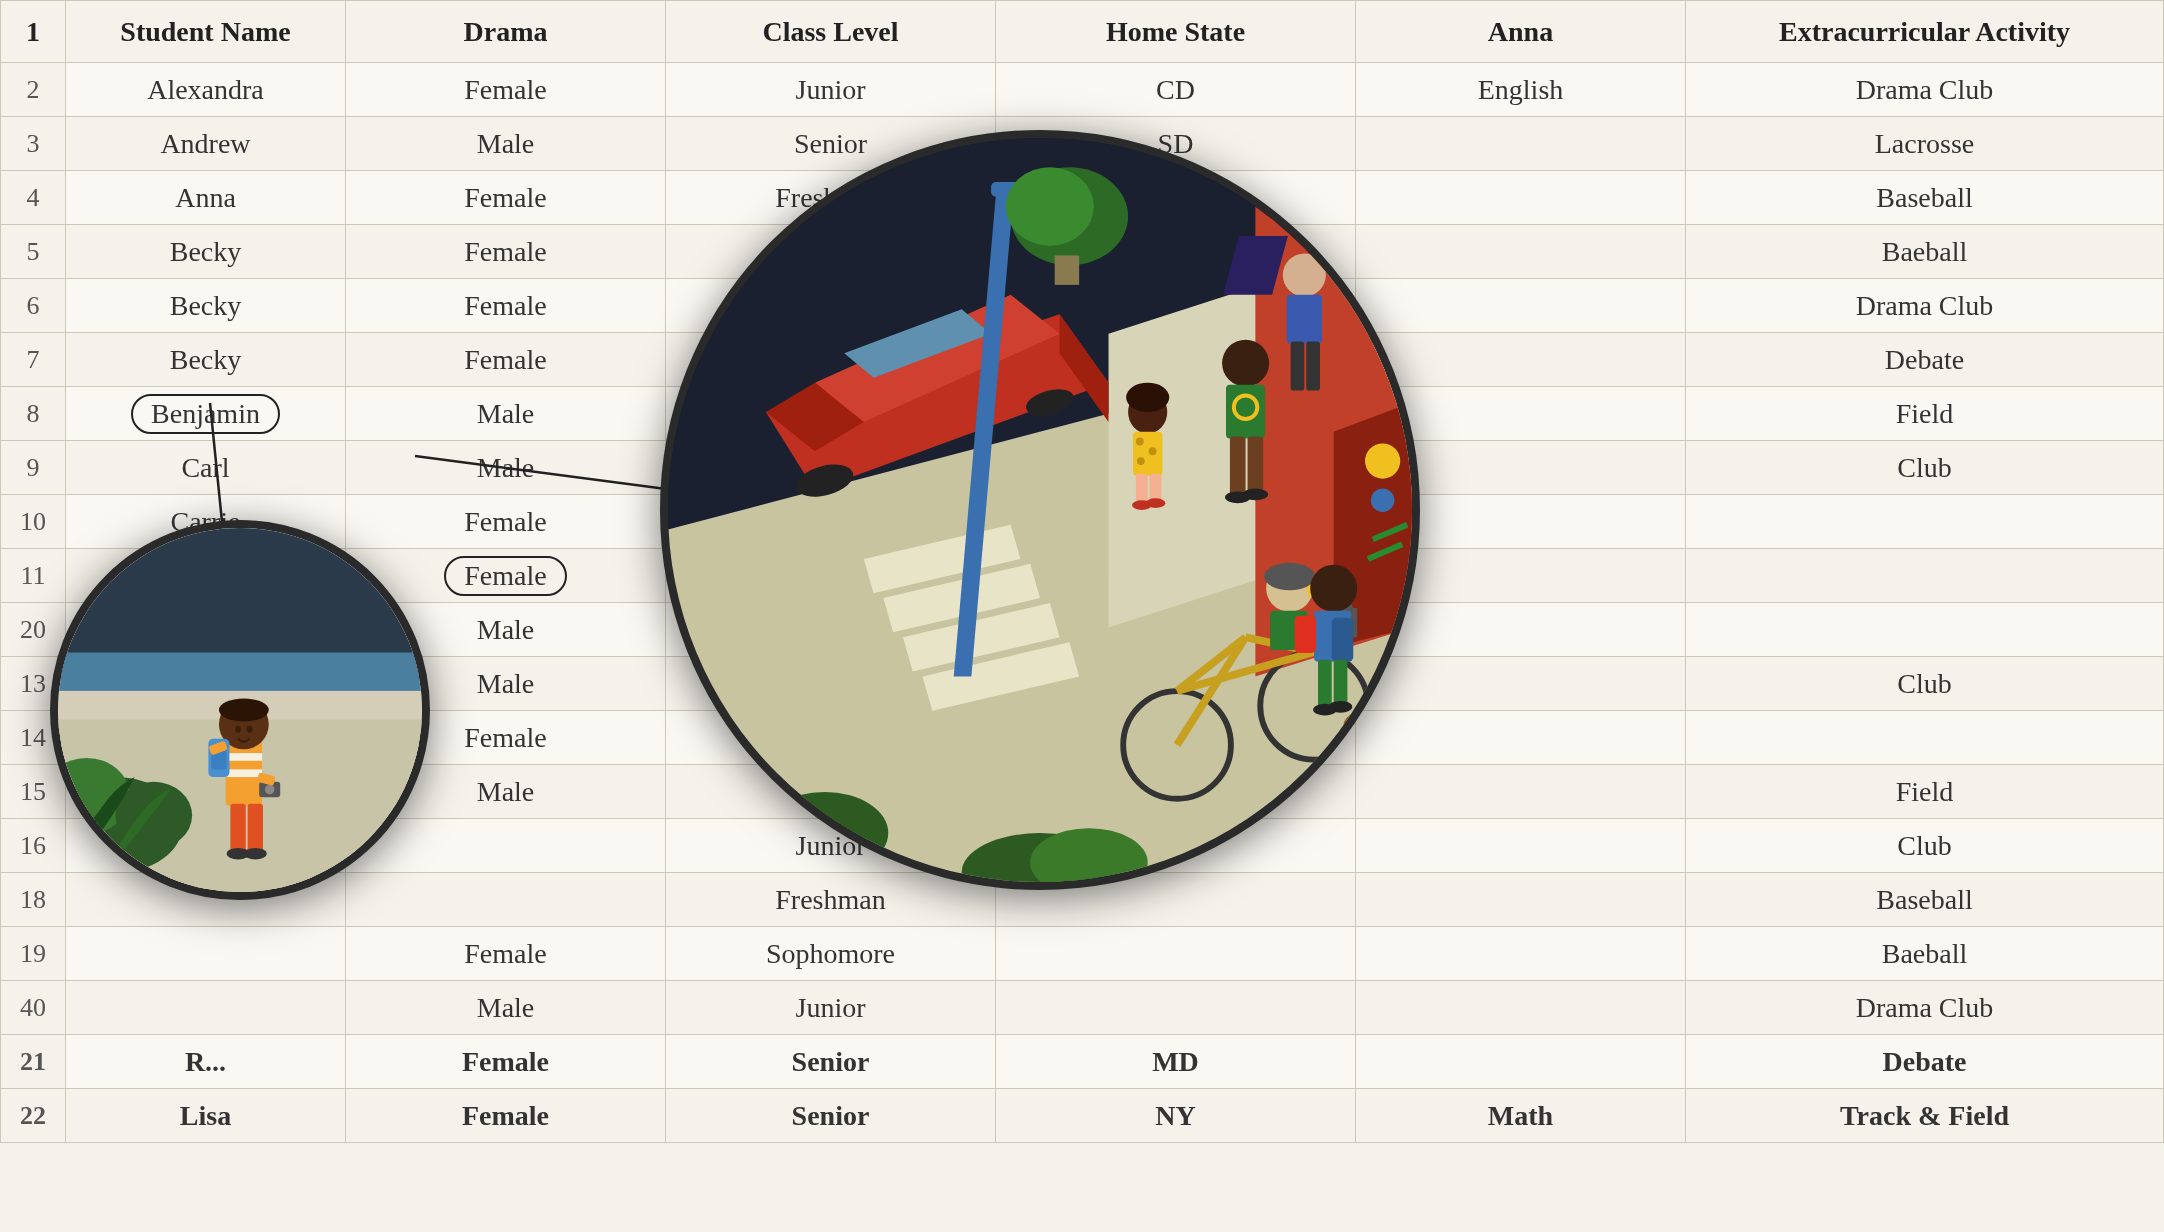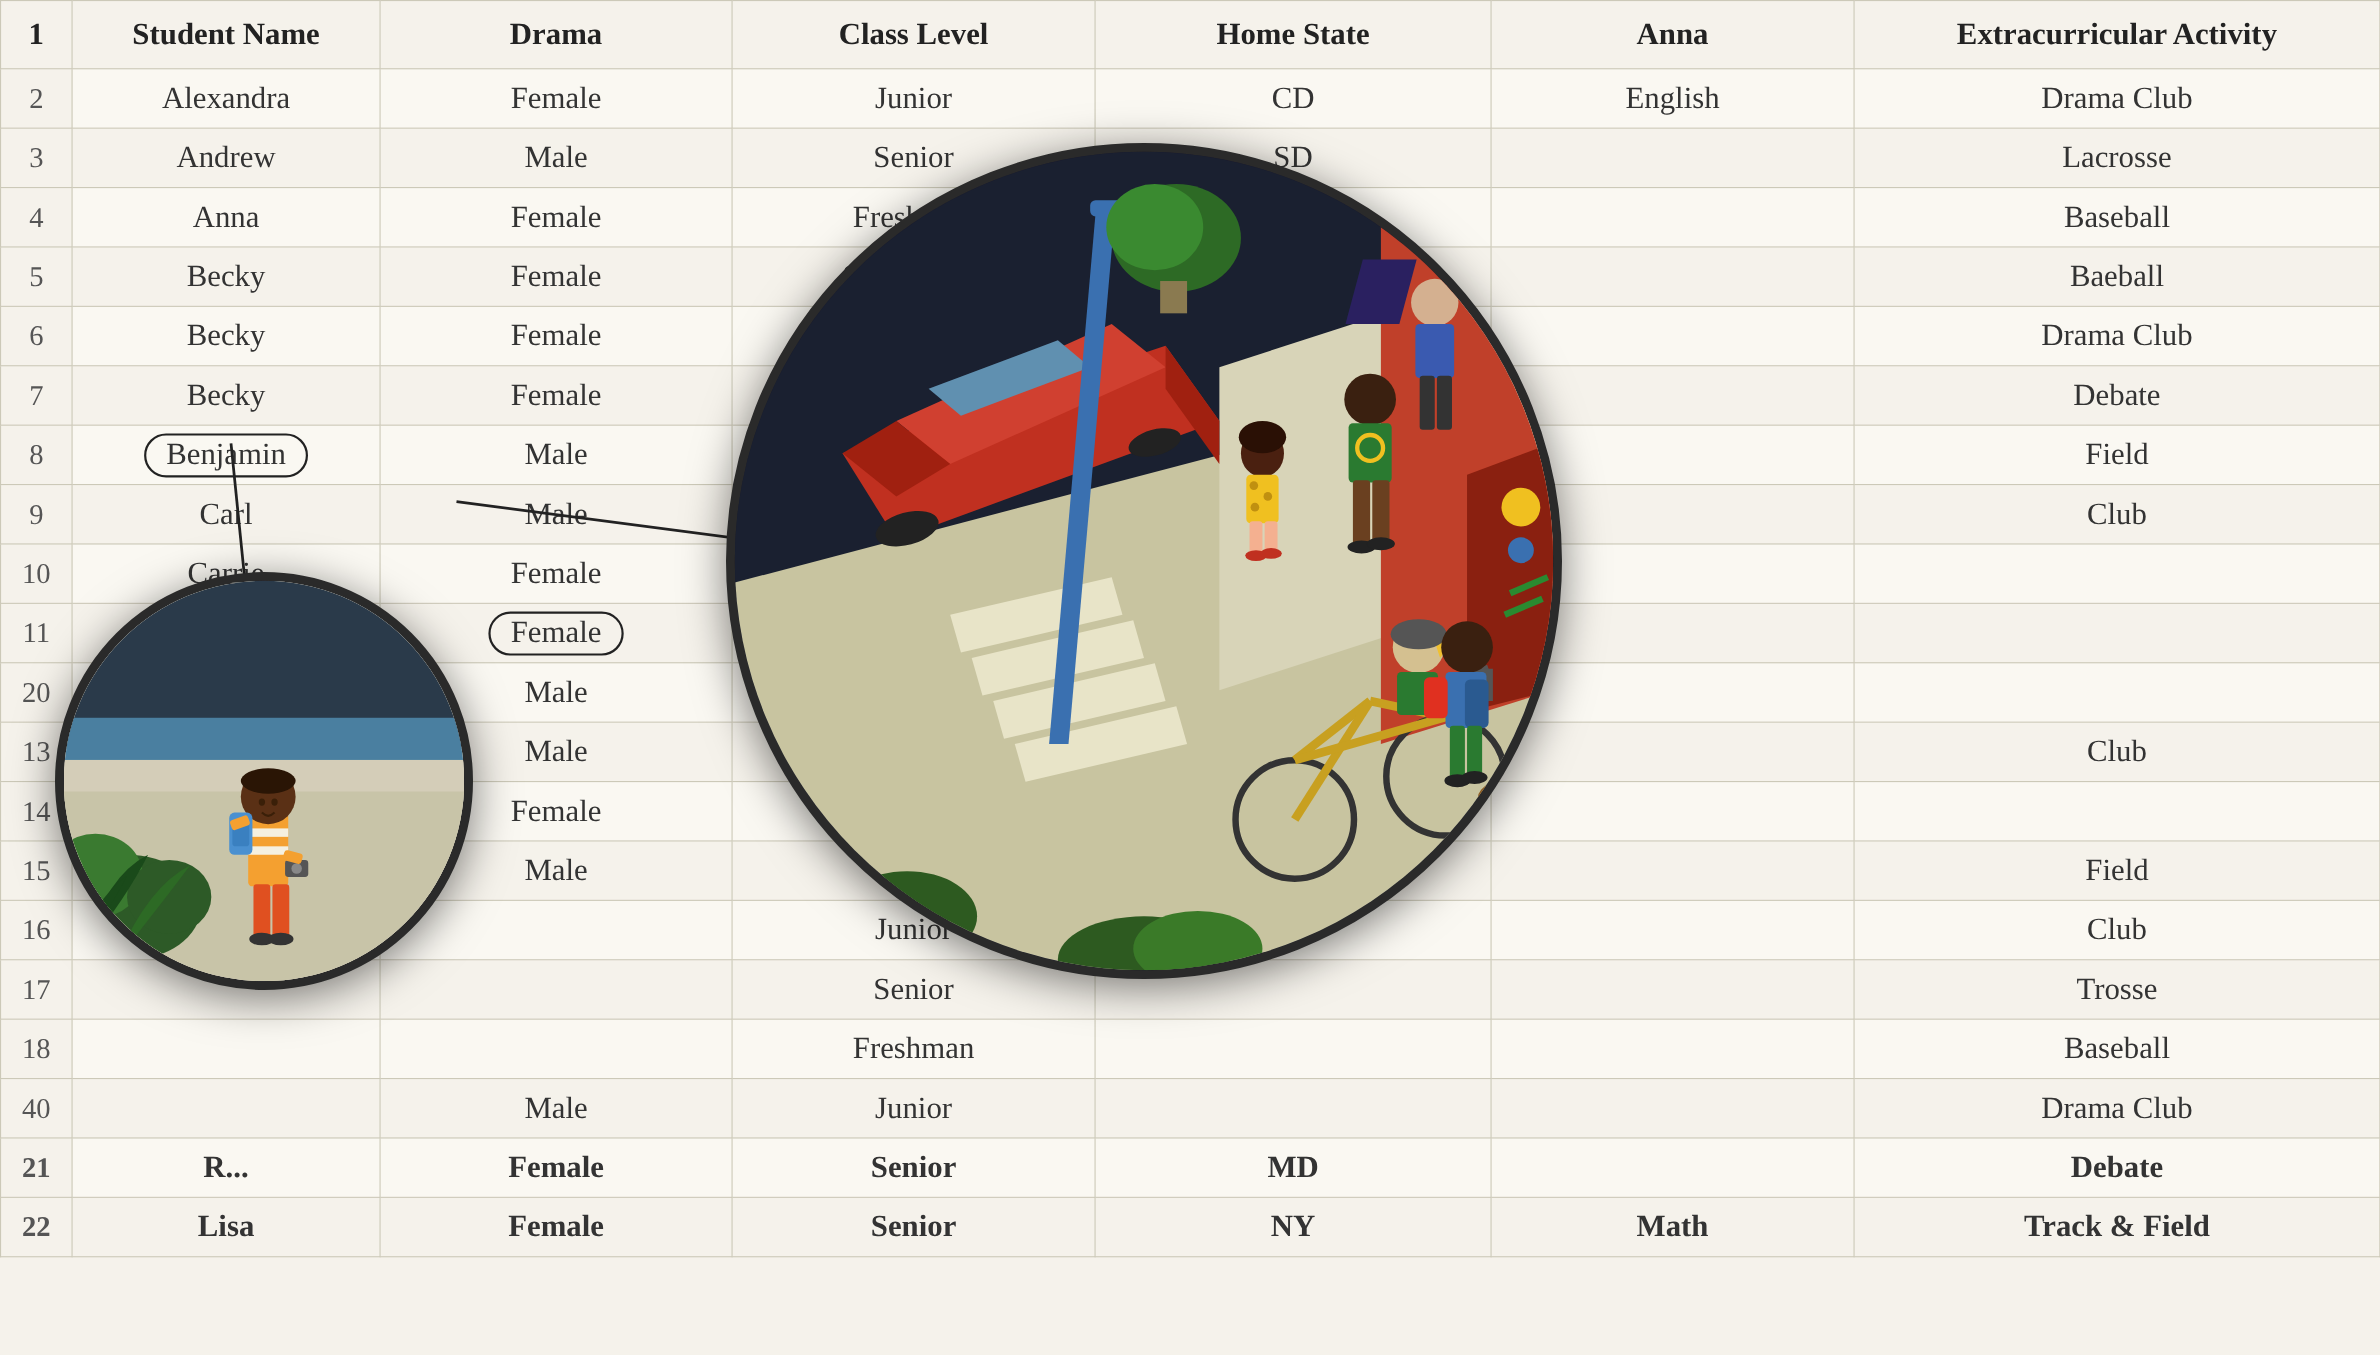--- a/index.html
+++ b/index.html
@@ -274,36 +274,36 @@
         <tr>
           <td class="row-num">16</td>
           <td class="name-cell"></td>
           <td></td>
           <td>Junior</td>
           <td></td>
           <td></td>
           <td>Club</td>
         </tr>
         <tr>
-          <td class="row-num">17</td>
-          <td class="name-cell"></td>
-          <td></td>
-          <td>Senior</td>
-          <td></td>
-          <td></td>
-          <td>Trosse</td>
-        </tr>
-        <tr>
           <td class="row-num">18</td>
           <td class="name-cell"></td>
           <td></td>
           <td>Freshman</td>
           <td></td>
           <td></td>
           <td>Baseball</td>
+        </tr>
+        <tr>
+          <td class="row-num">19</td>
+          <td class="name-cell"></td>
+          <td>Female</td>
+          <td>Sophomore</td>
+          <td></td>
+          <td></td>
+          <td>Baeball</td>
         </tr>
         <tr>
           <td class="row-num">40</td>
           <td class="name-cell"></td>
           <td>Male</td>
           <td>Junior</td>
           <td></td>
           <td></td>
           <td>Drama Club</td>
         </tr>

